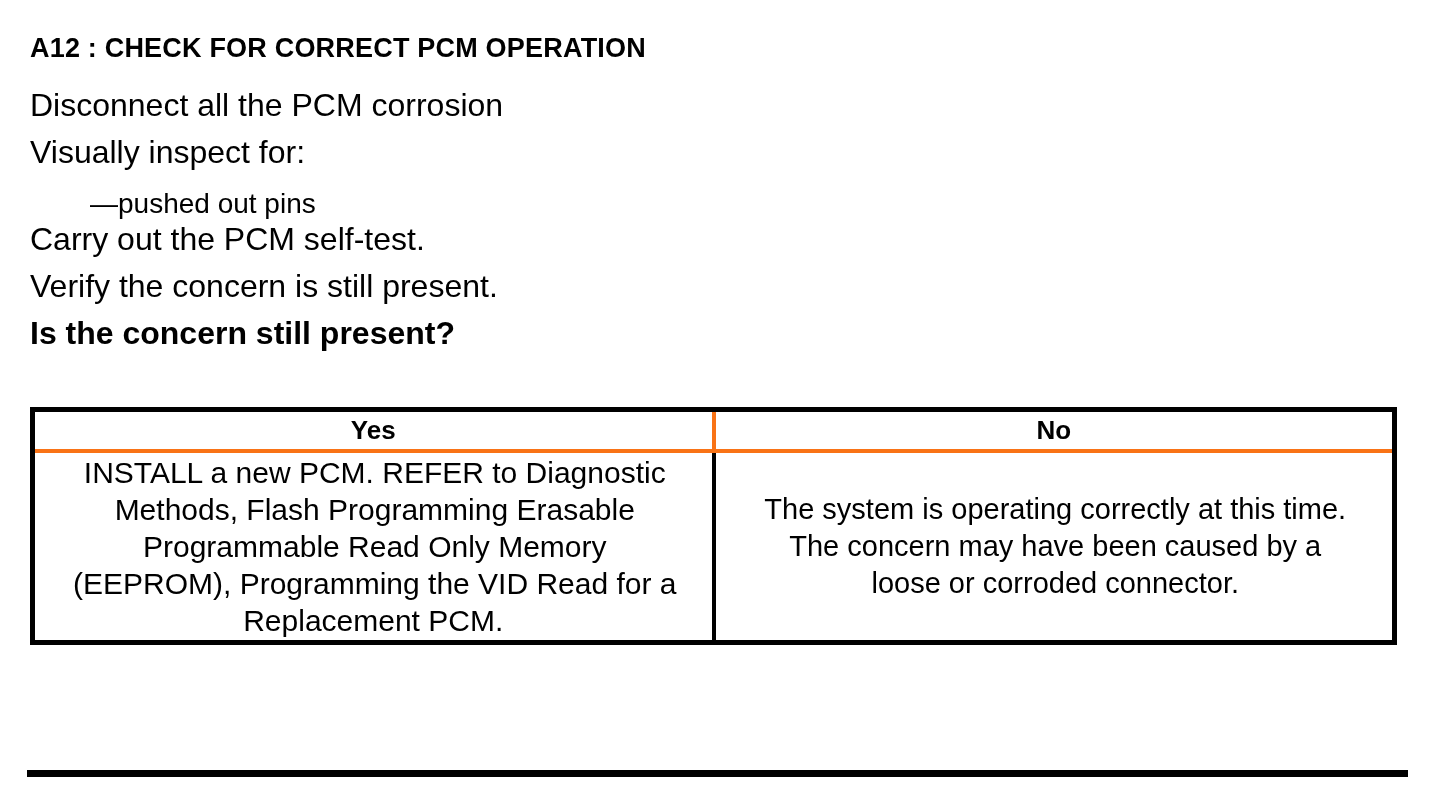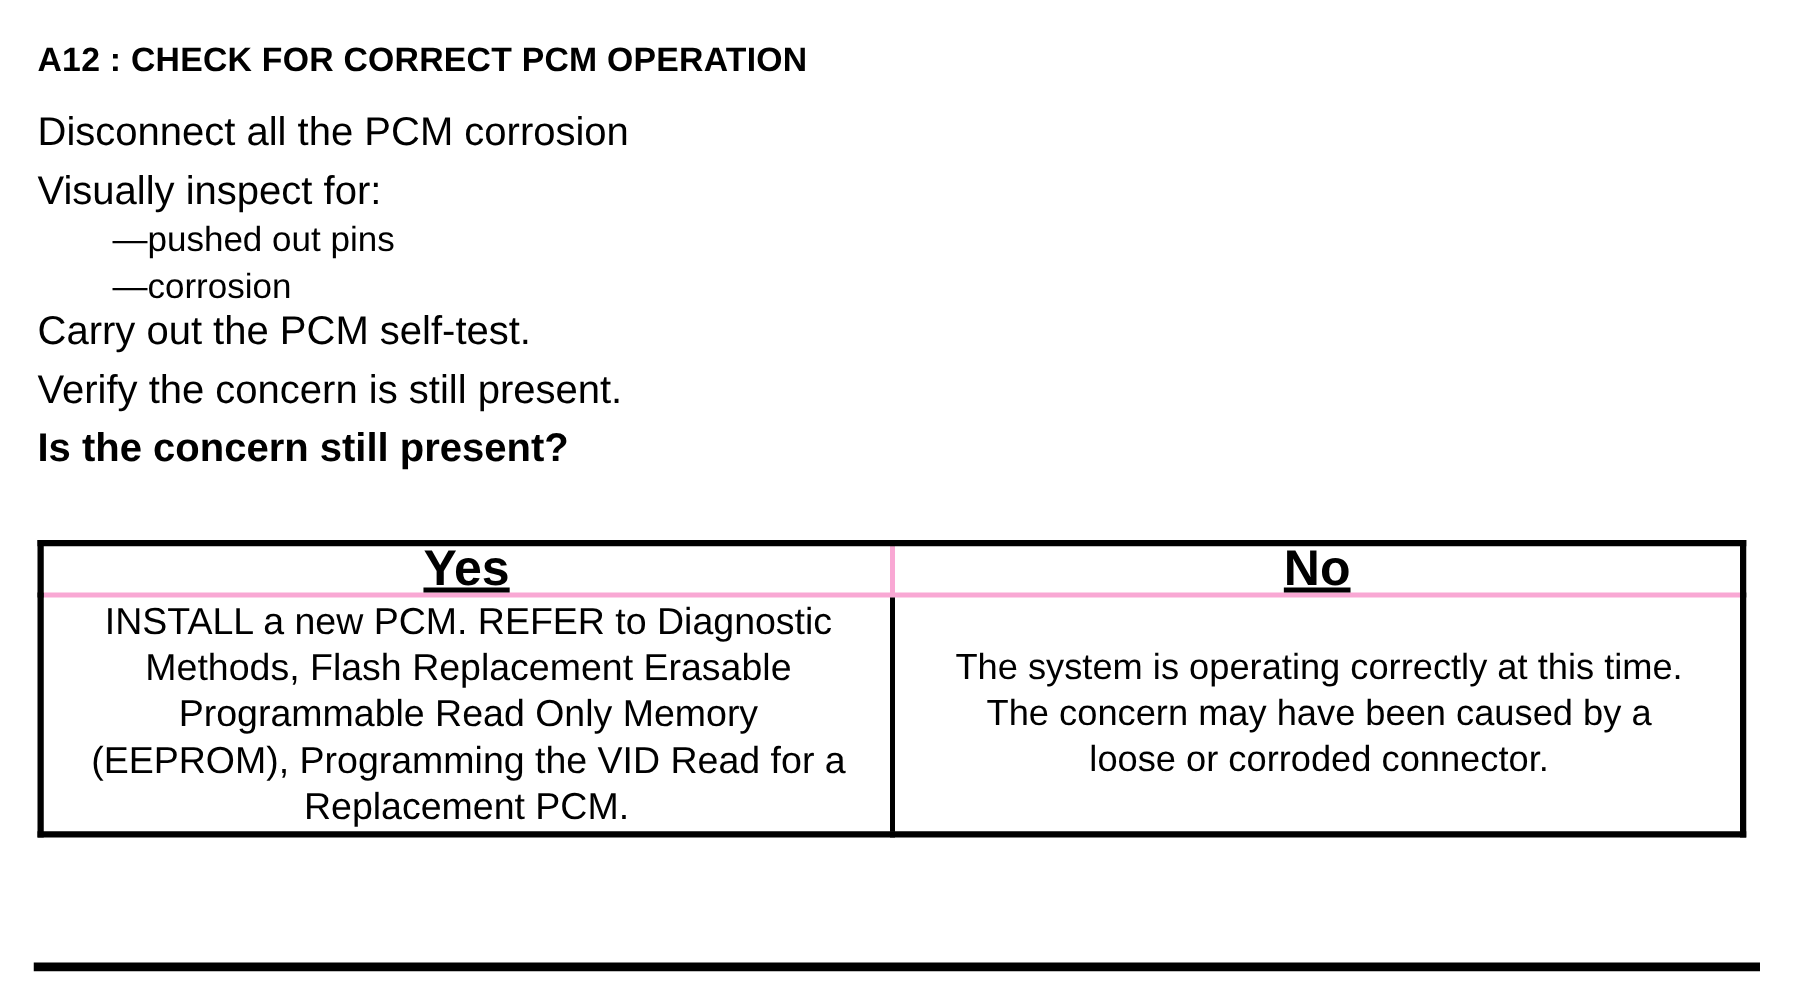--- a/index.html
+++ b/index.html
@@ -24,48 +24,47 @@
     font-weight: bold;
     line-height: 30px;
     margin: 0 0 25px 0;
     letter-spacing: 0.2px;
   }
   .line {
     font-size: 32px;
     line-height: 34px;
     margin: 0 0 13px 0;
   }
-  .line.no-gap { margin-bottom: 4px; }
+  .line.no-gap { margin-bottom: 16px; }
   .inspect-item {
     font-size: 28px;
     line-height: 37px;
     margin: 0 0 0 60px;
   }
   .line.question {
     font-weight: bold;
     margin-top: 8px;
   }
   .line.after-list { margin-top: 15px; }
   .decision-table {
     border-collapse: collapse;
     border: 5px solid #000000;
     width: 1367px;
     margin-top: 57px;
     table-layout: fixed;
   }
   .decision-table th {
-    border: 4px solid #f9a8d4;
-    font-size: 40px;
+    border: 4px solid #f97316;
+    font-size: 26px;
     font-weight: bold;
     height: 37px;
     line-height: 37px;
     text-align: center;
     padding: 0;
     width: 50%;
-    text-decoration: underline;
   }
   .decision-table td {
     border: 4px solid #000000;
     padding: 1px 2px;
     overflow: hidden;
   }
   td.yes-cell { vertical-align: top; }
   td.no-cell { vertical-align: middle; margin-left: 28px; }
   .cell-line {
     font-size: 30px;
@@ -91,41 +90,40 @@
 <div class="page">
 
   <div class="step-heading">A12 : CHECK FOR CORRECT PCM OPERATION</div>
 
   <div class="line">Disconnect all the PCM corrosion</div>
 
   <div class="line no-gap">Visually inspect for:</div>
 
   <div class="inspect-item">—pushed out pins</div>
 
-  <div class="inspect-item">—corrosion</div>
 
 
   <div class="line">Carry out the PCM self-test.</div>
 
   <div class="line">Verify the concern is still present.</div>
 
   <div class="line question">Is the concern still present?</div>
 
   <table class="decision-table">
     <thead>
       <tr>
         <th>Yes</th>
         <th>No</th>
       </tr>
     </thead>
     <tbody>
       <tr>
         <td class="yes-cell">
           <div class="cell-line">INSTALL a new PCM. REFER to Diagnostic</div>
-          <div class="cell-line">Methods, Flash Replacement Erasable</div>
+          <div class="cell-line">Methods, Flash Programming Erasable</div>
           <div class="cell-line">Programmable Read Only Memory</div>
           <div class="cell-line">(EEPROM), Programming the VID Read for a</div>
           <div class="cell-line centered">Replacement PCM.</div>
         </td>
         <td class="no-cell">
           <div class="cell-line">The system is operating correctly at this time.</div>
           <div class="cell-line">The concern may have been caused by a</div>
           <div class="cell-line">loose or corroded connector.</div>
         </td>
       </tr>

